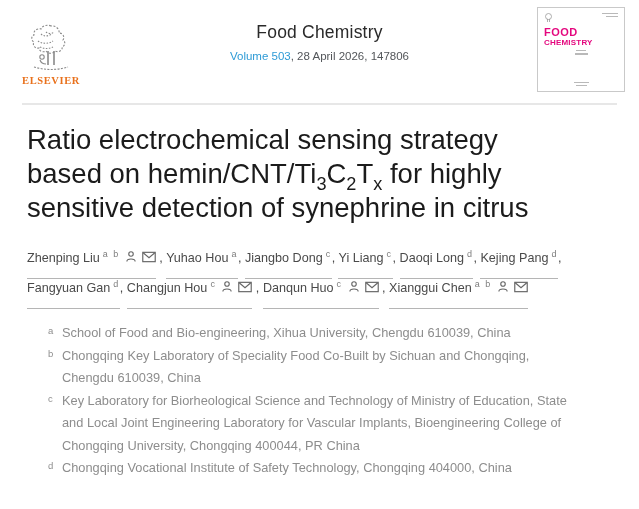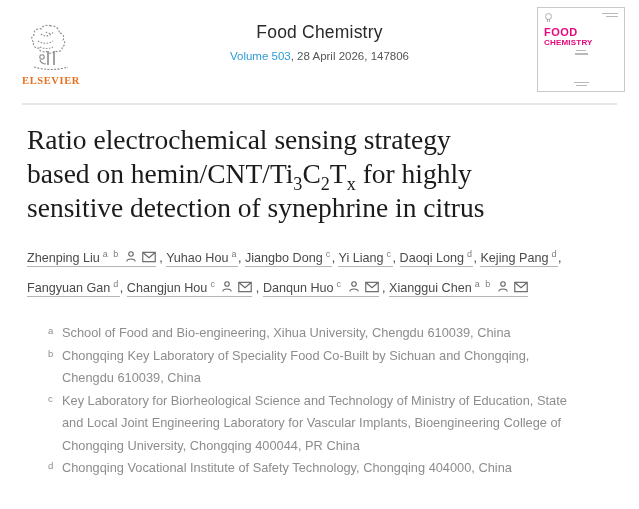--- a/index.html
+++ b/index.html
@@ -32,27 +32,27 @@
   .cover-title1 { margin-top:4px; font-size:11px; font-weight:700; color:#e4077e; letter-spacing:0.5px; line-height:11px; }
   .cover-title2 { font-size:8px; font-weight:700; color:#e4077e; letter-spacing:0.2px; line-height:9px; }
   .cover-mid { margin-top:3px; display:flex; flex-direction:column; gap:2px; align-items:center; }
   .cover-foot { position:absolute; bottom:5px; left:0; right:0; display:flex; flex-direction:column; gap:2px; align-items:center; }
 
   .divider { position:absolute; top:103px; left:22px; right:22px; border-top:2px solid #e7e7e7; }
 
   
   .article-title {
     margin:19px 25px 0 27px; max-width:575px;
-    font-family:Liberation Serif, serif; font-weight:400;
+    font-family:Liberation Sans, sans-serif; font-weight:400;
     font-size:27.5px; line-height:34px; color:#1b1b1b;
   }
   .article-title sub { font-size:66%; line-height:0; }
 
   .authors { margin:17px 25px 0 27px; font-size:12.6px; color:#4a4a4a; line-height:25px; }
-  .author { white-space:nowrap; border-bottom:1px solid #b5b5b5; padding-bottom:1px; cursor:pointer; }
+  .author { white-space:nowrap; border-bottom:1px solid #b5b5b5; padding-bottom:13px; cursor:pointer; }
   .a-sup { font-size:9px; vertical-align:super; color:#7d7d7d; letter-spacing:1.5px; margin-left:3px; }
   .a-icon { display:inline-block; vertical-align:-1px; margin-left:5px; }
   .a-sep { color:#4a4a4a; }
 
   .affils { margin:20px 25px 0 48px; list-style:none; }
   .aff-item { position:relative; padding-left:14px; font-size:12.8px; color:#8d8d8d; line-height:22.5px; }
   .aff-label { position:absolute; left:0; top:-2px; font-size:9.5px; color:#8d8d8d; }
 </style>
 </head>
 <body>

